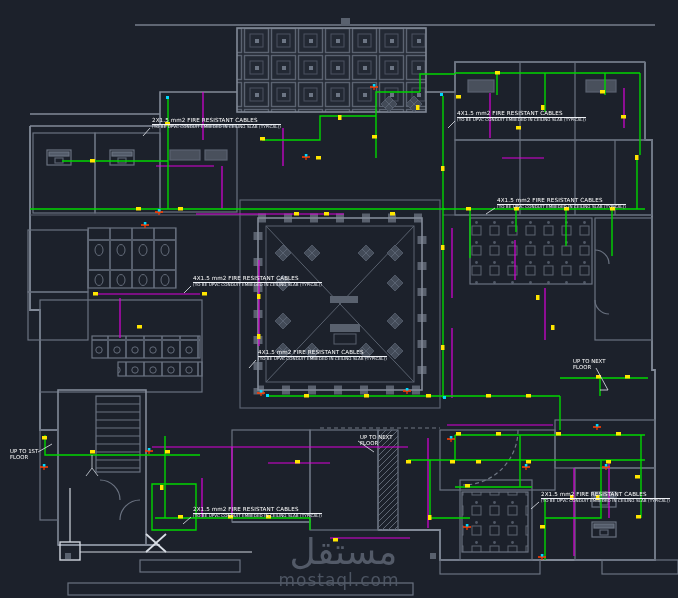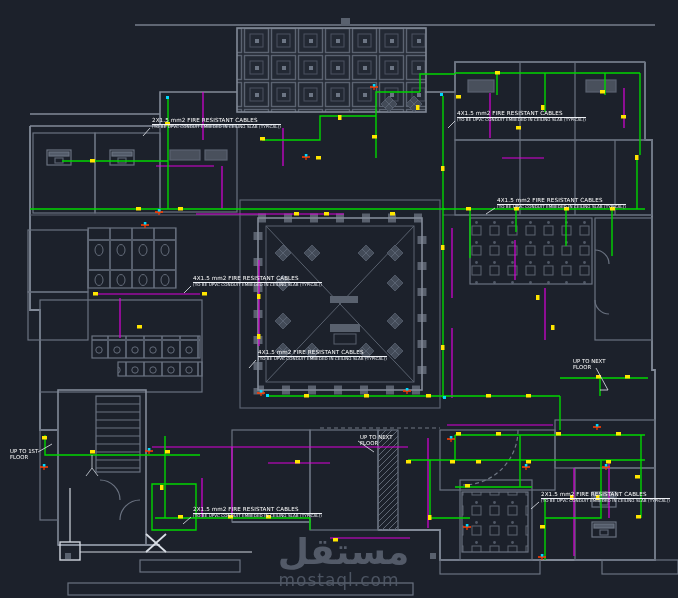--- a/index.html
+++ b/index.html
@@ -5,21 +5,21 @@
   html,body{margin:0;padding:0;background:#10141c;}
   .stage{position:relative;width:678px;height:598px;background:#1c212b;overflow:hidden;
          font-family:"DejaVu Sans",sans-serif;}
   svg{position:absolute;left:0;top:0;}
   .callout{position:absolute;color:#ffffff;line-height:1.2;white-space:nowrap;z-index:4;}
   .callout .l1{font-size:5.6px;letter-spacing:.1px;border-bottom:.8px solid #eef1f6;padding-bottom:.5px;}
   .callout .l2{font-size:4.1px;letter-spacing:.05px;color:#f0f3f8;}
   .riser{position:absolute;color:#ffffff;font-size:5.4px;line-height:1.15;white-space:nowrap;z-index:4;}
   .wm{position:absolute;left:50%;top:534px;transform:translateX(-50%);text-align:center;
       color:#59616f;z-index:5;opacity:.9;}
-  .wm .ar{font-size:36px;font-weight:bold;line-height:1;margin-left:9px;}
+  .wm .ar{font-size:36px;font-weight:normal;line-height:1;margin-left:9px;}
   .wm .dom{font-size:17px;letter-spacing:1px;margin-top:0;color:#525a68;}
 </style>
 </head>
 <body>
 
 <div class="stage">
 
 <svg width="678" height="598" viewBox="0 0 678 598">
   <defs>
     <pattern id="coffer" width="27" height="27" patternUnits="userSpaceOnUse">

